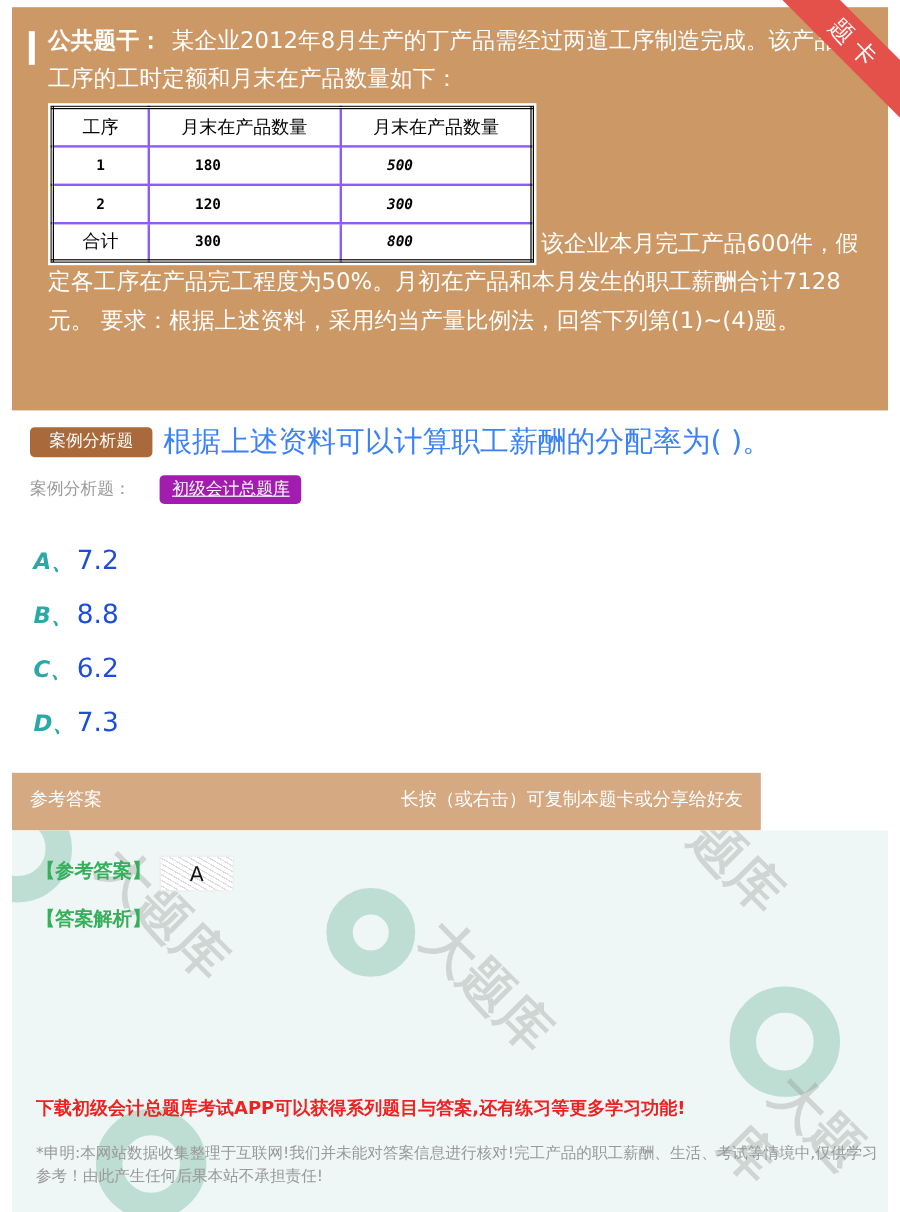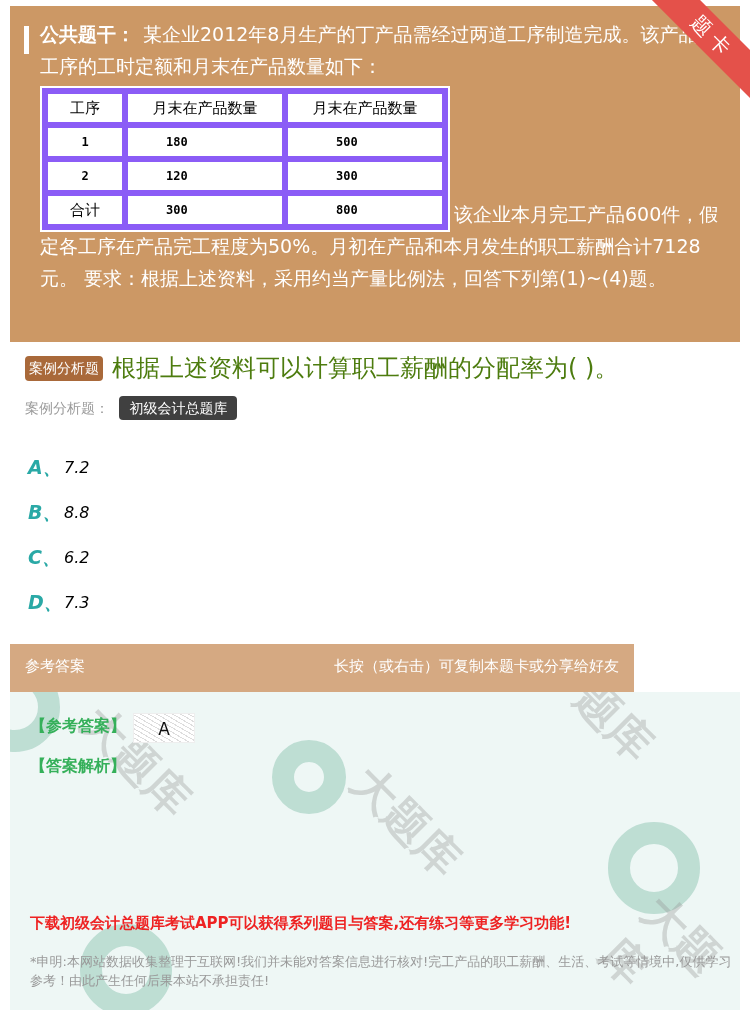--- a/index.html
+++ b/index.html
@@ -13,55 +13,55 @@
     font-size: 19px; line-height: 32px;
   }
   .stem-bar { position: absolute; left: 14px; top: 20px; width: 5px; height: 28px; background: #fff; }
   .stem-label { font-weight: bold; margin-right: 8px; }
   .stem-table {
     border-collapse: collapse; background: #fff; color: #000;
     border: 3px double #000; outline: 2px solid #fff; margin: 6px 0 0 2px;
     display: inline-table; vertical-align: bottom;
   }
   .stem-table th, .stem-table td {
-    border: 6px solid #8b5cf6; height: 32px; font-size: 15px; font-weight: normal; line-height: 28px;
+    border: 2px solid #8b5cf6; height: 32px; font-size: 15px; font-weight: normal; line-height: 28px;
   }
   .stem-table th { text-align: center; }
   .stem-table td { font-family: "DejaVu Sans Mono", monospace; font-weight: bold; font-size: 12px; }
   .stem-table td.c1 { text-align: center; width: 80px; }
   .stem-table td.c2 { padding-left: 38px; width: 160px; margin-top: 44px; }
-  .stem-table td.c3 { padding-left: 48px; width: 160px; }
+  .stem-table td.c3 { padding-left: 38px; width: 160px; font-style: italic; }
   .stem-table td.sum-label { font-family: "DejaVu Sans", sans-serif; font-weight: normal; font-size: 15px; }
   .stem-after { display: inline; margin-left: 6px; }
 
   
   .ribbon-wrap { position: absolute; right: 0; top: 0; width: 110px; height: 100px; overflow: hidden; }
   .ribbon {
     position: absolute; right: -38px; top: 20px; width: 150px; height: 34px;
     background: #e4514a; color: #fff; transform: rotate(45deg);
     text-align: center; font-size: 20px; line-height: 34px; letter-spacing: 6px;
   }
 
   
   .question { position: absolute; left: 25px; top: 352px; width: 700px; }
   .q-type {
     display: inline-block; background: #a9693a; color: #fff; font-size: 14px;
-    padding: 0 4px; height: 25px; line-height: 25px; border-radius: 4px; vertical-align: middle;
+    padding: 0 16px; height: 25px; line-height: 25px; border-radius: 4px; vertical-align: middle;
   }
-  .q-title { display: inline; font-size: 24px; color: #4d7c0f; vertical-align: middle; margin-left: 4px; }
+  .q-title { display: inline; font-size: 24px; color: #3b82f6; vertical-align: middle; margin-left: 4px; }
   .q-bank { margin-top: 12px; font-size: 14px; color: #999; }
   .q-bank-tag {
-    display: inline-block; background: #404040; color: #fff; font-size: 14px;
-    padding: 0 10px; height: 24px; line-height: 24px; border-radius: 4px; margin-left: 6px;
+    display: inline-block; background: #a21caf; color: #fff; font-size: 14px;
+    padding: 0 10px; height: 24px; line-height: 24px; border-radius: 4px; margin-left: 20px; text-decoration: underline;
   }
 
   .options { position: absolute; left: 28px; top: 445px; }
   .option { height: 45px; display: flex; align-items: center; cursor: pointer; }
   .opt-letter { color: #2aa9a6; font-style: italic; font-weight: bold; font-size: 19px; width: 36px; }
-  .opt-text { font-size: 16px; color: #000000; font-style: italic; }
+  .opt-text { font-size: 22px; color: #1d4ed8; }
 
   
   .answer-head {
     position: absolute; left: 10px; top: 644px; width: 624px; height: 48px;
     background: #d5a982; color: #fff; font-size: 15px; line-height: 44px; padding: 0 15px;
     display: flex; justify-content: space-between;
   }
   .answer-body {
     position: absolute; left: 10px; top: 692px; width: 730px; height: 318px;
     background: #eef7f5; overflow: hidden;

